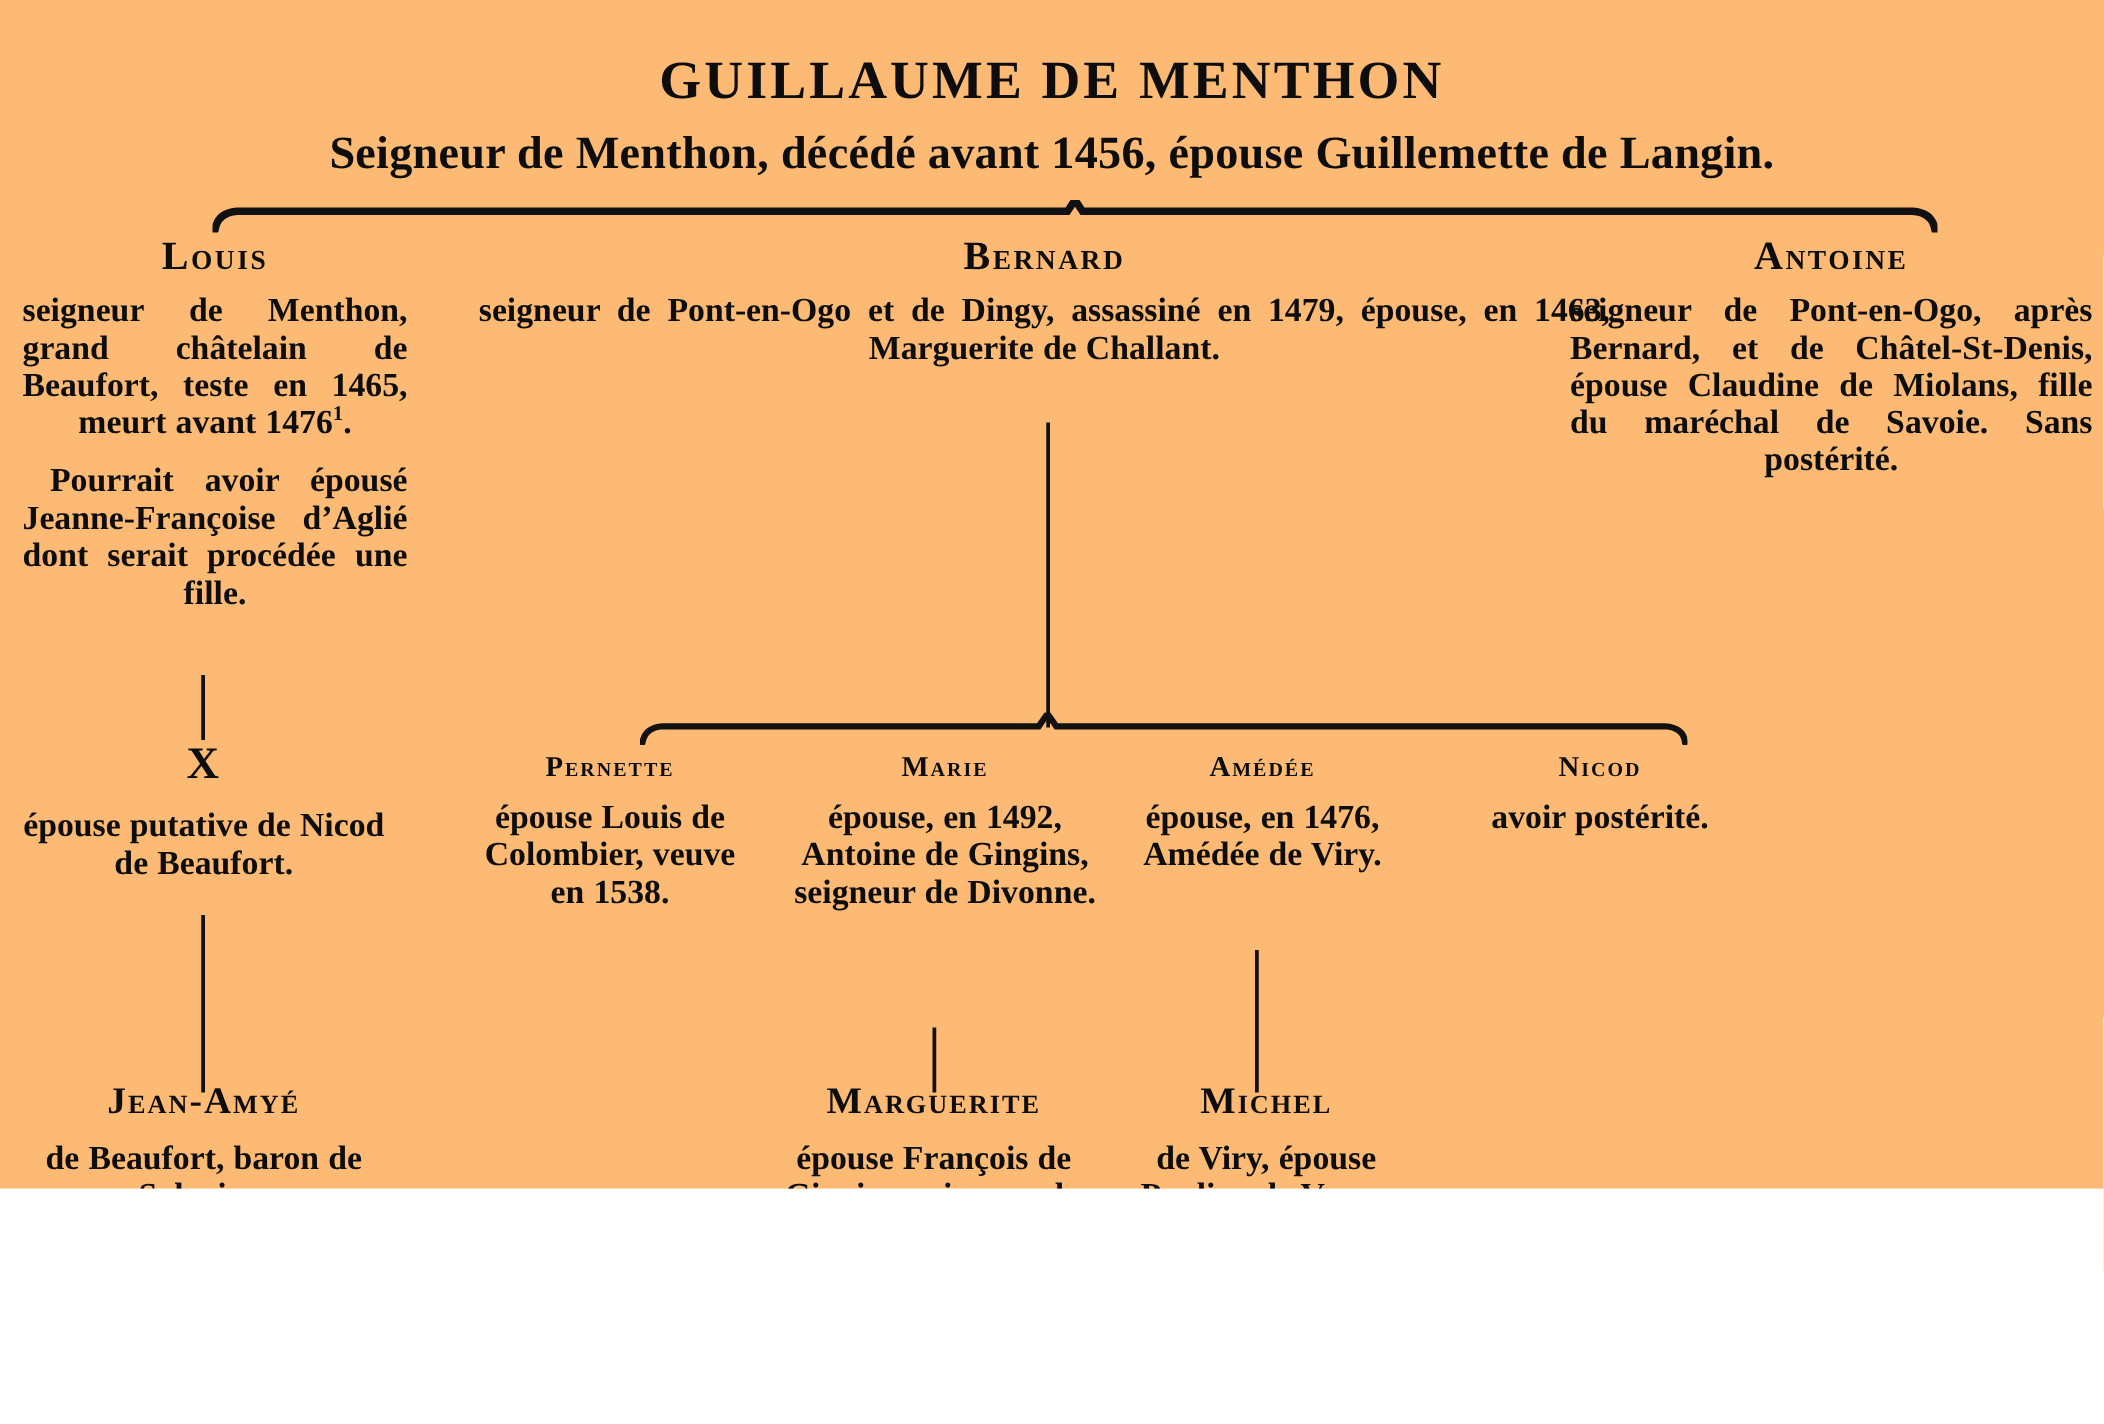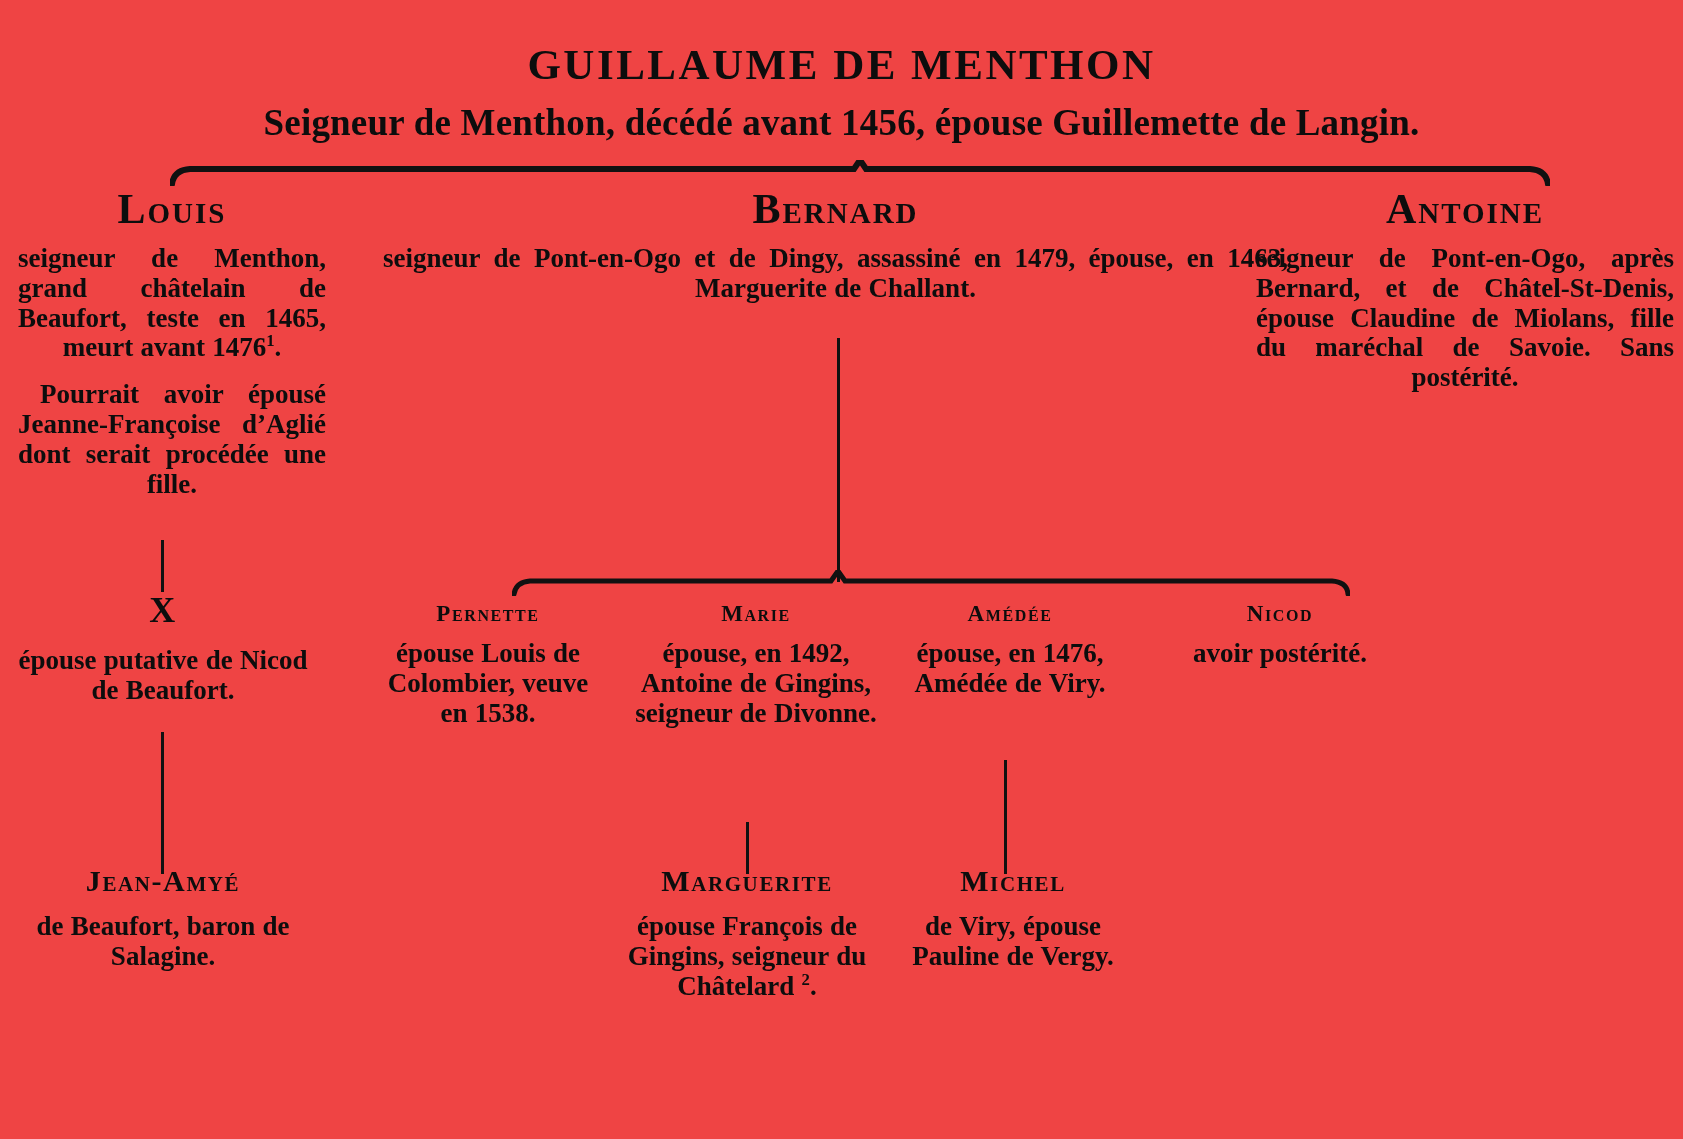--- a/index.html
+++ b/index.html
@@ -3,22 +3,22 @@
 <meta charset="utf-8">
 <style>
   html, body {
     margin: 0;
     padding: 0;
     background: #ffffff;
   }
   #page {
     position: relative;
     width: 1683px;
-    height: 1139px;
-    background: #ef4444;
+    height: 951px;
+    background: #fdba74;
     font-family: "Liberation Serif", "DejaVu Serif", serif;
     color: #0d0d0d;
     overflow: hidden;
   }
 
   
   .title {
     position: absolute;
     left: 0;
     width: 1683px;
@@ -41,21 +41,21 @@
 
   
   .pname {
     text-align: center;
     font-weight: 700;
     line-height: 1.0;
     font-variant: small-caps;
     letter-spacing: 1.5px;
     white-space: nowrap;
   }
-  .pname.g1 { font-size: 42px; letter-spacing: 2px; }
+  .pname.g1 { font-size: 32px; letter-spacing: 2px; }
   .pname.g2 { font-size: 23px; letter-spacing: 1.6px; }
   .pname.g3 { font-size: 30px; letter-spacing: 1.6px; }
 
   .pdesc {
     font-weight: 700;
     font-size: 27px;
     line-height: 1.105;
     text-align: justify;
     text-align-last: center;
     word-spacing: 0.02em;

